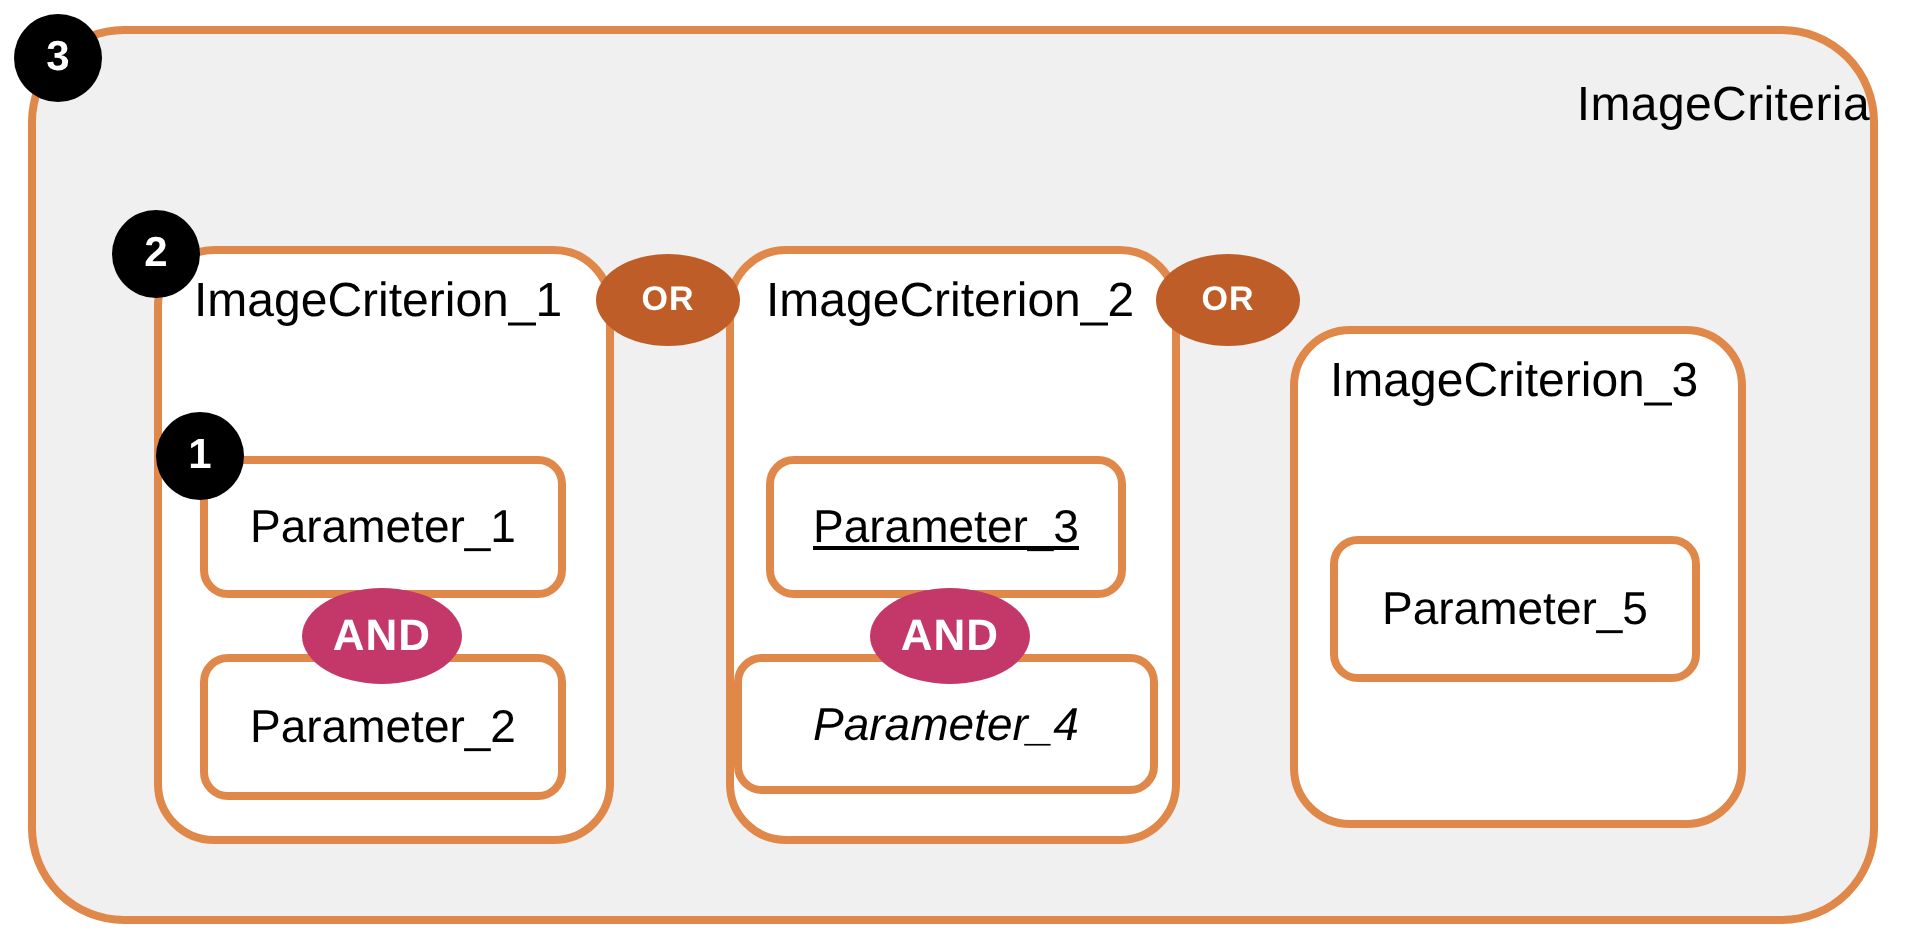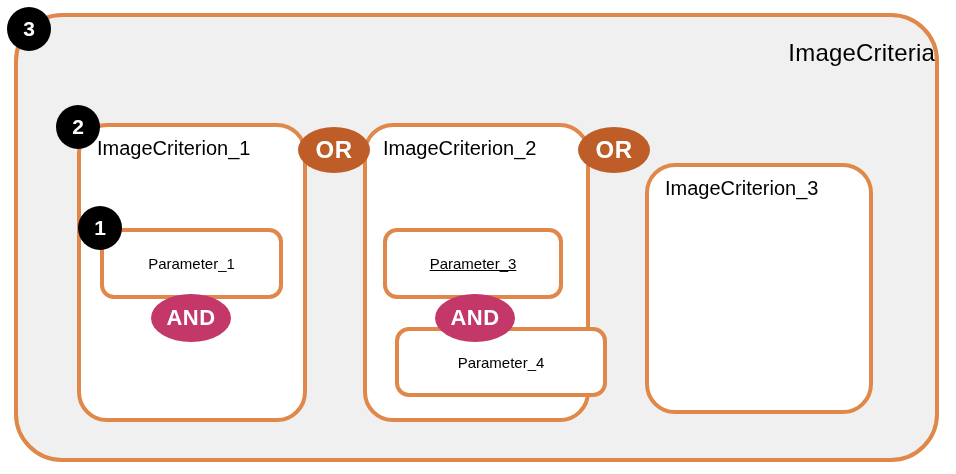--- a/index.html
+++ b/index.html
@@ -40,54 +40,54 @@
     border: 4px solid #E0884A;
     border-radius: 30px;
     z-index: 2;
   }
   .crit-1 { left: 77px;  top: 123px; width: 230px; height: 299px; }
   .crit-2 { left: 363px; top: 123px; width: 227px; height: 299px; padding-left: 36px; }
   .crit-3 { left: 645px; top: 123px; width: 228px; height: 251px; margin-top: 40px; }
   .crit-label {
     position: absolute;
     top: 10px; left: 16px;
-    font-size: 20px;
+    font-size: 24px;
     white-space: nowrap;
   }
   .param-box {
     position: absolute;
     box-sizing: border-box;
     background: #ffffff;
     border: 4px solid #E0884A;
     border-radius: 14px;
     display: flex;
     align-items: center;
     justify-content: center;
-    font-size: 15px;
+    font-size: 23px;
     z-index: 1;
   }
   .param-1 { left: 19px; top: 101px; width: 183px; height: 71px; }
   .param-2 { left: 19px; top: 200px; width: 183px; height: 73px; }
   .param-3 { left: 16px; top: 101px; width: 180px; height: 71px; text-decoration: underline; }
-  .param-4 { left: 28px; top: 200px; width: 212px; height: 70px; }
+  .param-4 { left: 0; top: 200px; width: 212px; height: 70px; font-style: italic; }
   .param-5 { left: 16px; top: 101px; width: 185px; height: 73px; }
   .badge {
     position: absolute;
     display: flex;
     align-items: center;
     justify-content: center;
     border-radius: 50%;
     color: #ffffff;
     font-weight: bold;
     letter-spacing: 0.5px;
   }
   .or-badge {
     width: 72px; height: 46px;
     background: #BE5D27;
-    font-size: 24px;
+    font-size: 17px;
     z-index: 3;
   }
   .or-1 { left: 298px; top: 127px; }
   .or-2 { left: 578px; top: 127px; }
   .and-badge {
     width: 80px; height: 48px;
     background: #C43769;
     font-size: 22px;
     z-index: 2;
   }
@@ -116,34 +116,36 @@
 <div class="stage">
 
   <div class="outer-box">
     <div class="outer-title">ImageCriteria</div>
   </div>
 
   <div class="crit-box crit-1">
     <div class="crit-label">ImageCriterion_1</div>
     <div class="param-box param-1">Parameter_1</div>
     <div class="badge and-badge and-1">AND</div>
+    <div class="param-box param-2">Parameter_2</div>
   </div>
 
   <div class="badge or-badge or-1">OR</div>
 
   <div class="crit-box crit-2">
     <div class="crit-label">ImageCriterion_2</div>
     <div class="param-box param-3">Parameter_3</div>
     <div class="badge and-badge and-2">AND</div>
     <div class="param-box param-4">Parameter_4</div>
   </div>
 
   <div class="badge or-badge or-2">OR</div>
 
   <div class="crit-box crit-3">
     <div class="crit-label">ImageCriterion_3</div>
+    <div class="param-box param-5">Parameter_5</div>
   </div>
 
   <div class="callout callout-3">3</div>
   <div class="callout callout-2">2</div>
   <div class="callout callout-1">1</div>
 
 </div>
 
 </body></html>

